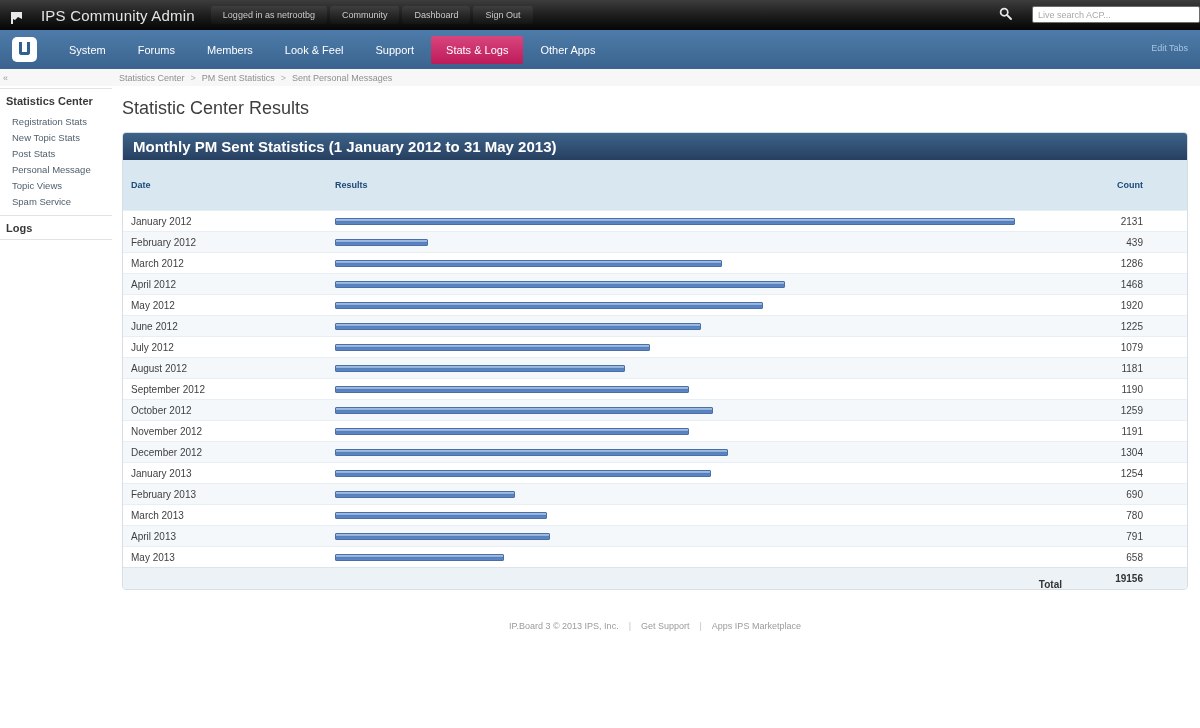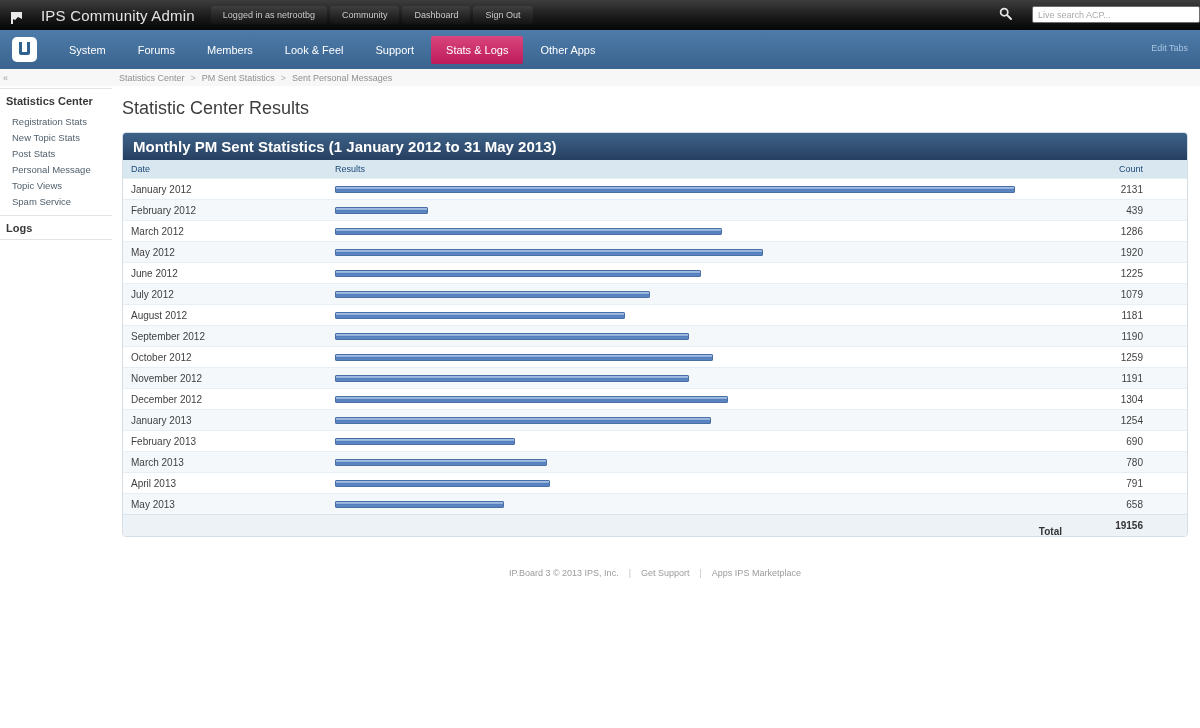--- a/index.html
+++ b/index.html
@@ -74,22 +74,22 @@
   .content { flex:1; padding:0 12px 0 10px; }
   .page-title { font-size:18px; font-weight:normal; color:#3e3e3e; margin:12px 0 13px; }
 
   
   .panel { border:1px solid #d6dee5; border-radius:4px; background:#fff; }
   .panel-header {
     background:linear-gradient(#3e6389, #263f60); color:#fff;
     font-size:15px; font-weight:bold; padding:5px 10px; border-radius:3px 3px 0 0;
   }
   .colheader {
-    display:flex; background:#d9e7f1; font-size:9px; font-weight:normal; color:#1c4a77;
-    padding:4px 0; align-items:flex-start;
+    display:flex; background:#d9e7f1; font-size:9px; font-weight:bold; color:#1c4a77;
+    padding:20px 0; align-items:flex-start;
   }
   .col-date { width:212px; padding-left:8px; flex-shrink:0; }
   .col-results { flex:1; }
   .col-count { width:120px; text-align:right; padding-right:44px; flex-shrink:0; }
   .row {
     display:flex; align-items:center; height:21px; border-top:1px solid #e7eef4;
     font-size:10px; color:#3f3f3f;
   }
   .row:nth-child(even) { background:#f4f8fb; }
   .bar {
@@ -207,20 +207,27 @@
             <div class="col-count">439</div>
           </div>
           <div class="row">
             <div class="col-date">March 2012</div>
             <div class="col-results">
               <div class="bar" style="width: 387px;"></div>
             </div>
             <div class="col-count">1286</div>
           </div>
           <div class="row">
+            <div class="col-date">April 2012</div>
+            <div class="col-results">
+              <div class="bar" style="width: 450px;"></div>
+            </div>
+            <div class="col-count">1468</div>
+          </div>
+          <div class="row">
             <div class="col-date">May 2012</div>
             <div class="col-results">
               <div class="bar" style="width: 428px;"></div>
             </div>
             <div class="col-count">1920</div>
           </div>
           <div class="row">
             <div class="col-date">June 2012</div>
             <div class="col-results">
               <div class="bar" style="width: 366px;"></div>

